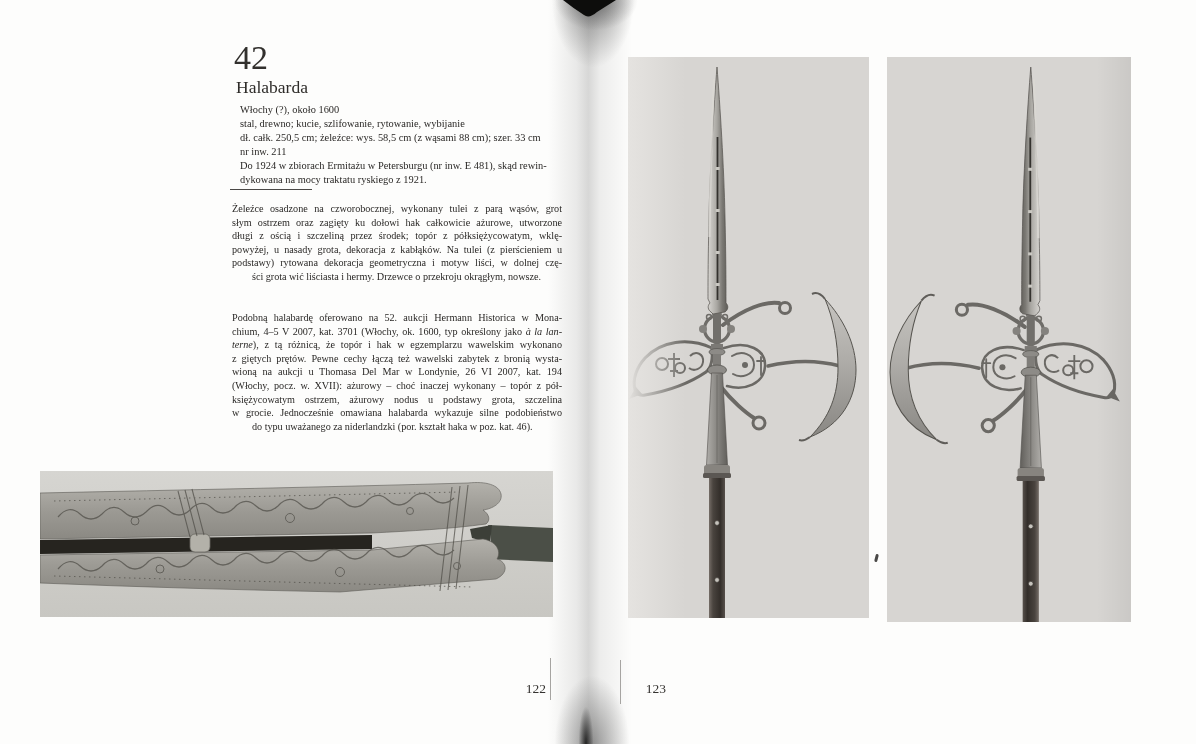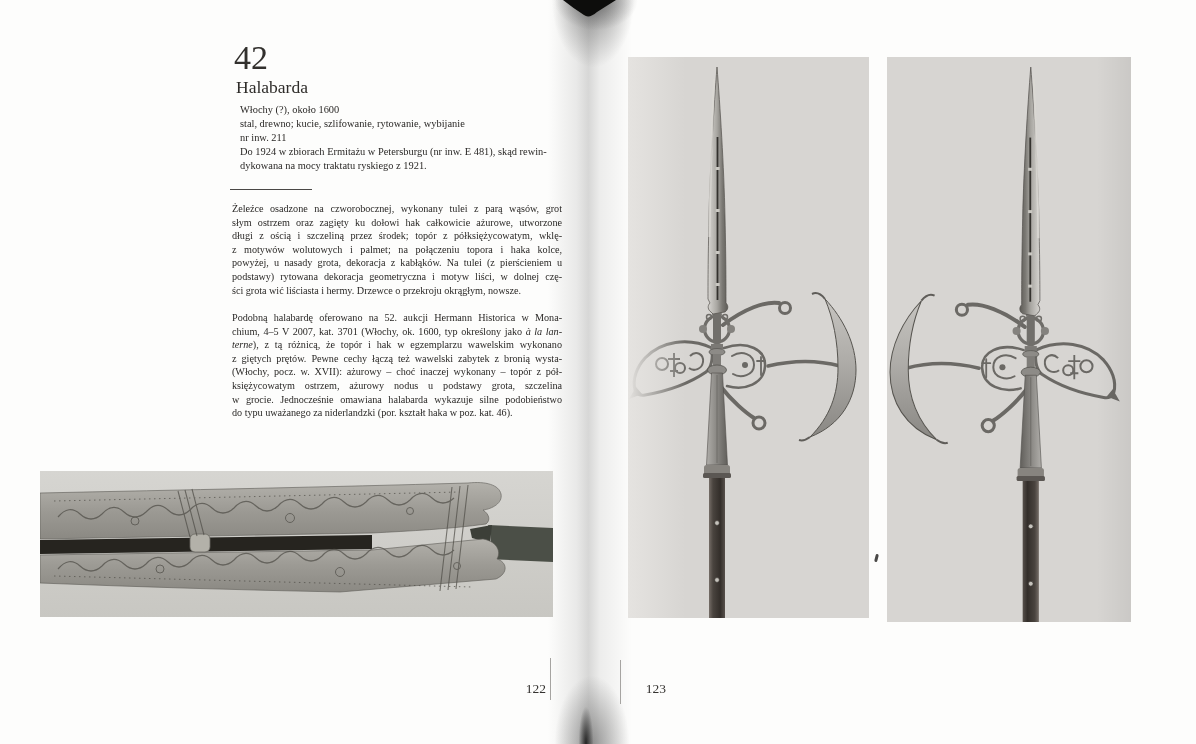--- a/index.html
+++ b/index.html
@@ -32,21 +32,21 @@
 
   
   #catalog-number{left:234px;top:40px;font-size:34px;line-height:36px;color:#32302d;}
   #entry-title{left:236px;top:77px;font-size:17.5px;color:#2e2c29;}
   #details-block{left:240px;top:103px;width:334px;font-size:10.4px;line-height:13.9px;}
   .rule{left:230px;top:189px;width:82px;height:1px;background:#4a4846;}
   .para{left:232px;width:330px;font-size:10.2px;line-height:13.6px;letter-spacing:-0.03px;}
   #paragraph-1{top:202px;}
   #paragraph-2{top:311px;}
   .jline{text-align:justify;text-align-last:justify;}
-  .jline.last{text-align-last:left;}
+  .jline.last{text-align-last:left;margin-left:20px;}
   .it{font-style:italic;}
 
   
   .fold-line{width:1px;background:#a6a4a1;}
   #fold-left{left:550px;top:658px;height:42px;}
   #fold-right{left:620px;top:660px;height:44px;}
   .pagenum{font-size:13.5px;color:#34322f;top:661px;margin-top:20px;}
   #page-number-left{left:504px;width:42px;text-align:right;}
   #page-number-right{left:624px;width:42px;text-align:right;}
 
@@ -78,42 +78,43 @@
 <svg class="abs" style="left:540px;top:0;" width="120" height="40">
   <path d="M23,0 L76,0 L57,12 Q49,19 44,15 Q33,8 23,0 Z" fill="#0d0d0c"></path>
 </svg>
 
 <div class="abs" id="catalog-number">42</div>
 <div class="abs" id="entry-title">Halabarda</div>
 
 <div class="abs" id="details-block">
   <div>Włochy (?), około 1600</div>
   <div>stal, drewno; kucie, szlifowanie, rytowanie, wybijanie</div>
+  <div>dł. całk. 250,5 cm; żeleźce: wys. 58,5 cm (z wąsami 88 cm); szer. 33 cm</div>
   <div>nr inw. 211</div>
   <div>Do 1924 w zbiorach Ermitażu w Petersburgu (nr inw. E 481), skąd rewin-</div>
   <div>dykowana na mocy traktatu ryskiego z 1921.</div>
 </div>
 
 <div class="abs rule"></div>
 
 <div class="abs para" id="paragraph-1">
   <div class="jline">Żeleźce osadzone na czworobocznej, wykonany tulei z parą wąsów, grot</div>
   <div class="jline">słym ostrzem oraz zagięty ku dołowi hak całkowicie ażurowe, utworzone</div>
   <div class="jline">długi z ością i szczeliną przez środek; topór z półksiężycowatym, wklę-</div>
-  <div class="jline">z motywów wolutowych i palmet; na połączeniu topora i haka kolce,</div>
   <div class="jline">powyżej, u nasady grota, dekoracja z kabłąków. Na tulei (z pierścieniem u</div>
   <div class="jline">podstawy) rytowana dekoracja geometryczna i motyw liści, w dolnej czę-</div>
   <div class="jline last">ści grota wić liściasta i hermy. Drzewce o przekroju okrągłym, nowsze.</div>
 </div>
 
 <div class="abs para" id="paragraph-2">
   <div class="jline">Podobną halabardę oferowano na 52. aukcji Hermann Historica w Mona-</div>
   <div class="jline"><span>chium, 4–5 V 2007, kat. 3701 (Włochy, ok. 1600, typ określony jako </span><span class="it">à la lan-</span></div>
   <div class="jline"><span class="it">terne</span><span>), z tą różnicą, że topór i hak w egzemplarzu wawelskim wykonano</span></div>
   <div class="jline">z giętych prętów. Pewne cechy łączą też wawelski zabytek z bronią wysta-</div>
+  <div class="jline">wioną na aukcji u Thomasa Del Mar w Londynie, 26 VI 2007, kat. 194</div>
   <div class="jline">(Włochy, pocz. w. XVII): ażurowy – choć inaczej wykonany – topór z pół-</div>
   <div class="jline">księżycowatym ostrzem, ażurowy nodus u podstawy grota, szczelina</div>
   <div class="jline">w grocie. Jednocześnie omawiana halabarda wykazuje silne podobieństwo</div>
   <div class="jline last">do typu uważanego za niderlandzki (por. kształt haka w poz. kat. 46).</div>
 </div>
 
 <div class="abs photo" id="detail-photo">
   <svg width="513" height="146" viewBox="0 0 513 146">
     <defs>
       <linearGradient id="dBg" x1="0" y1="0" x2="0" y2="1">

